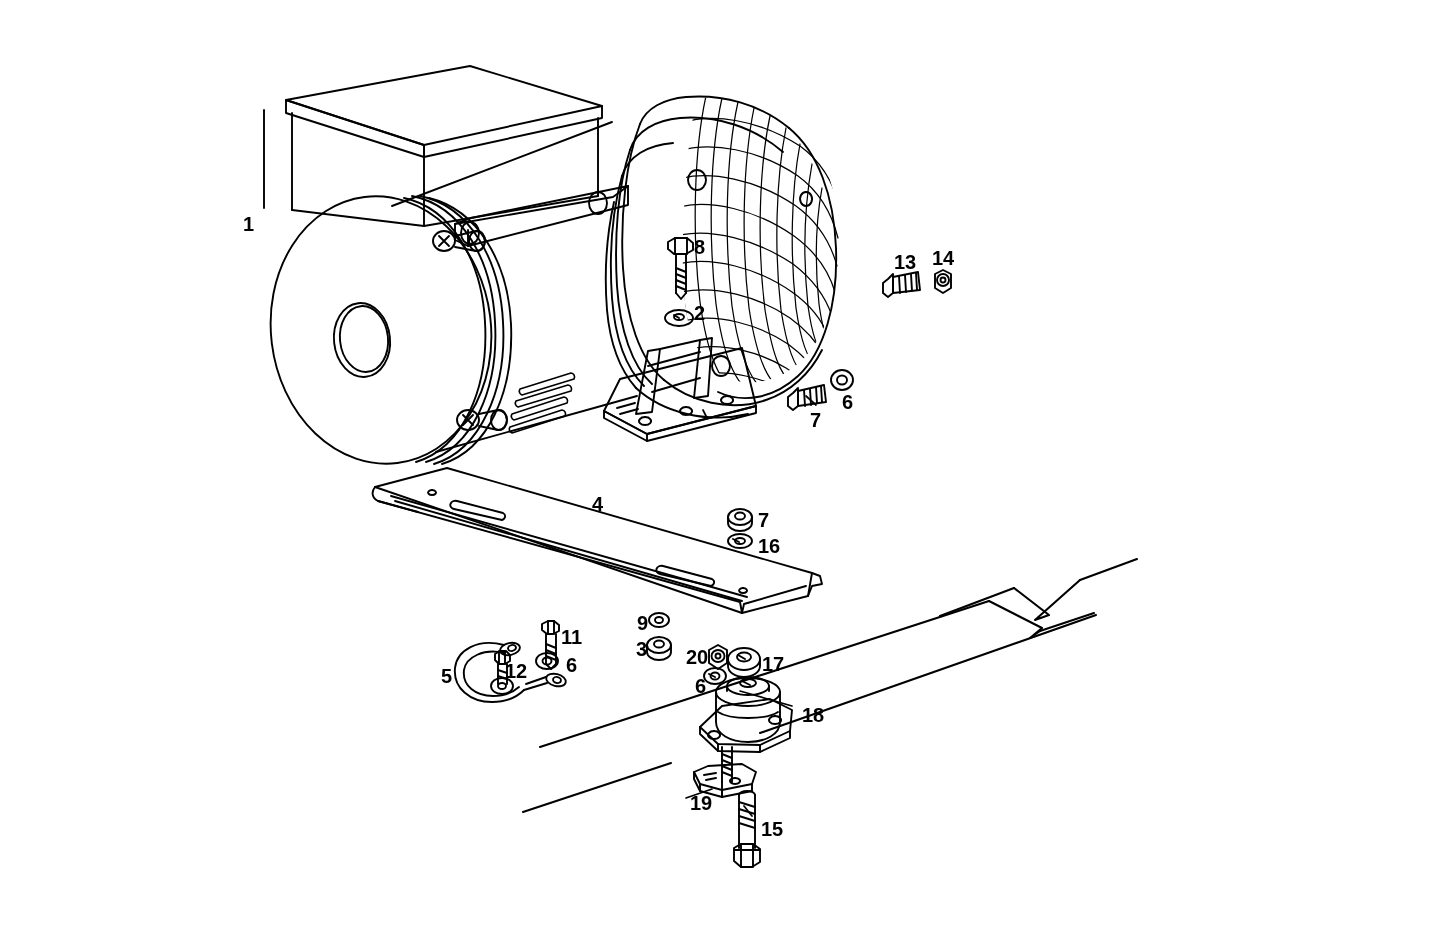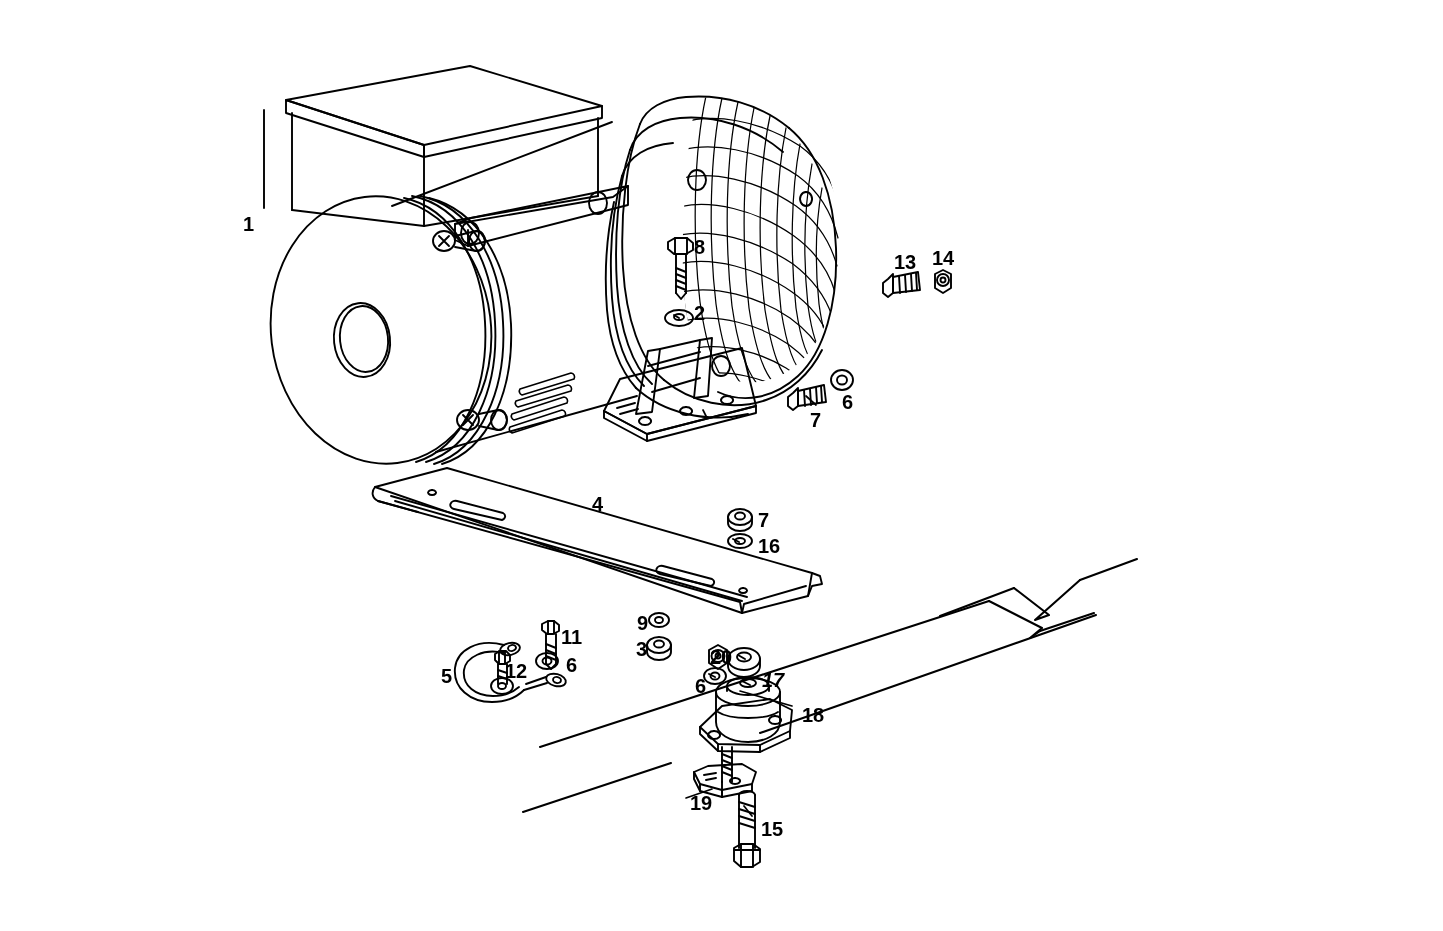--- a/index.html
+++ b/index.html
@@ -425,23 +425,23 @@
     <div class="callout" style="left:758px; top:510px;">7</div>
 
     <div class="callout" style="left:758px; top:536px;">16</div>
 
     <div class="callout" style="left:637px; top:613px;">9</div>
 
     <div class="callout" style="left:561px; top:627px;text-align:center;">11</div>
 
     <div class="callout" style="left:636px; top:639px;">3</div>
 
-    <div class="callout" style="left:686px; top:647px;margin-left:24px;">20</div>
-
-    <div class="callout" style="left:762px; top:670px;font-style:italic;">17</div>
+    <div class="callout" style="left:686px; top:647px;">20</div>
+
+    <div class="callout" style="left:762px; top:654px;">17</div>
 
     <div class="callout" style="left:441px; top:666px;">5</div>
 
     <div class="callout" style="left:505px; top:661px;">12</div>
 
     <div class="callout" style="left:566px; top:655px;">6</div>
 
     <div class="callout" style="left:695px; top:676px;">6</div>
 
     <div class="callout" style="left:802px; top:705px;">18</div>

